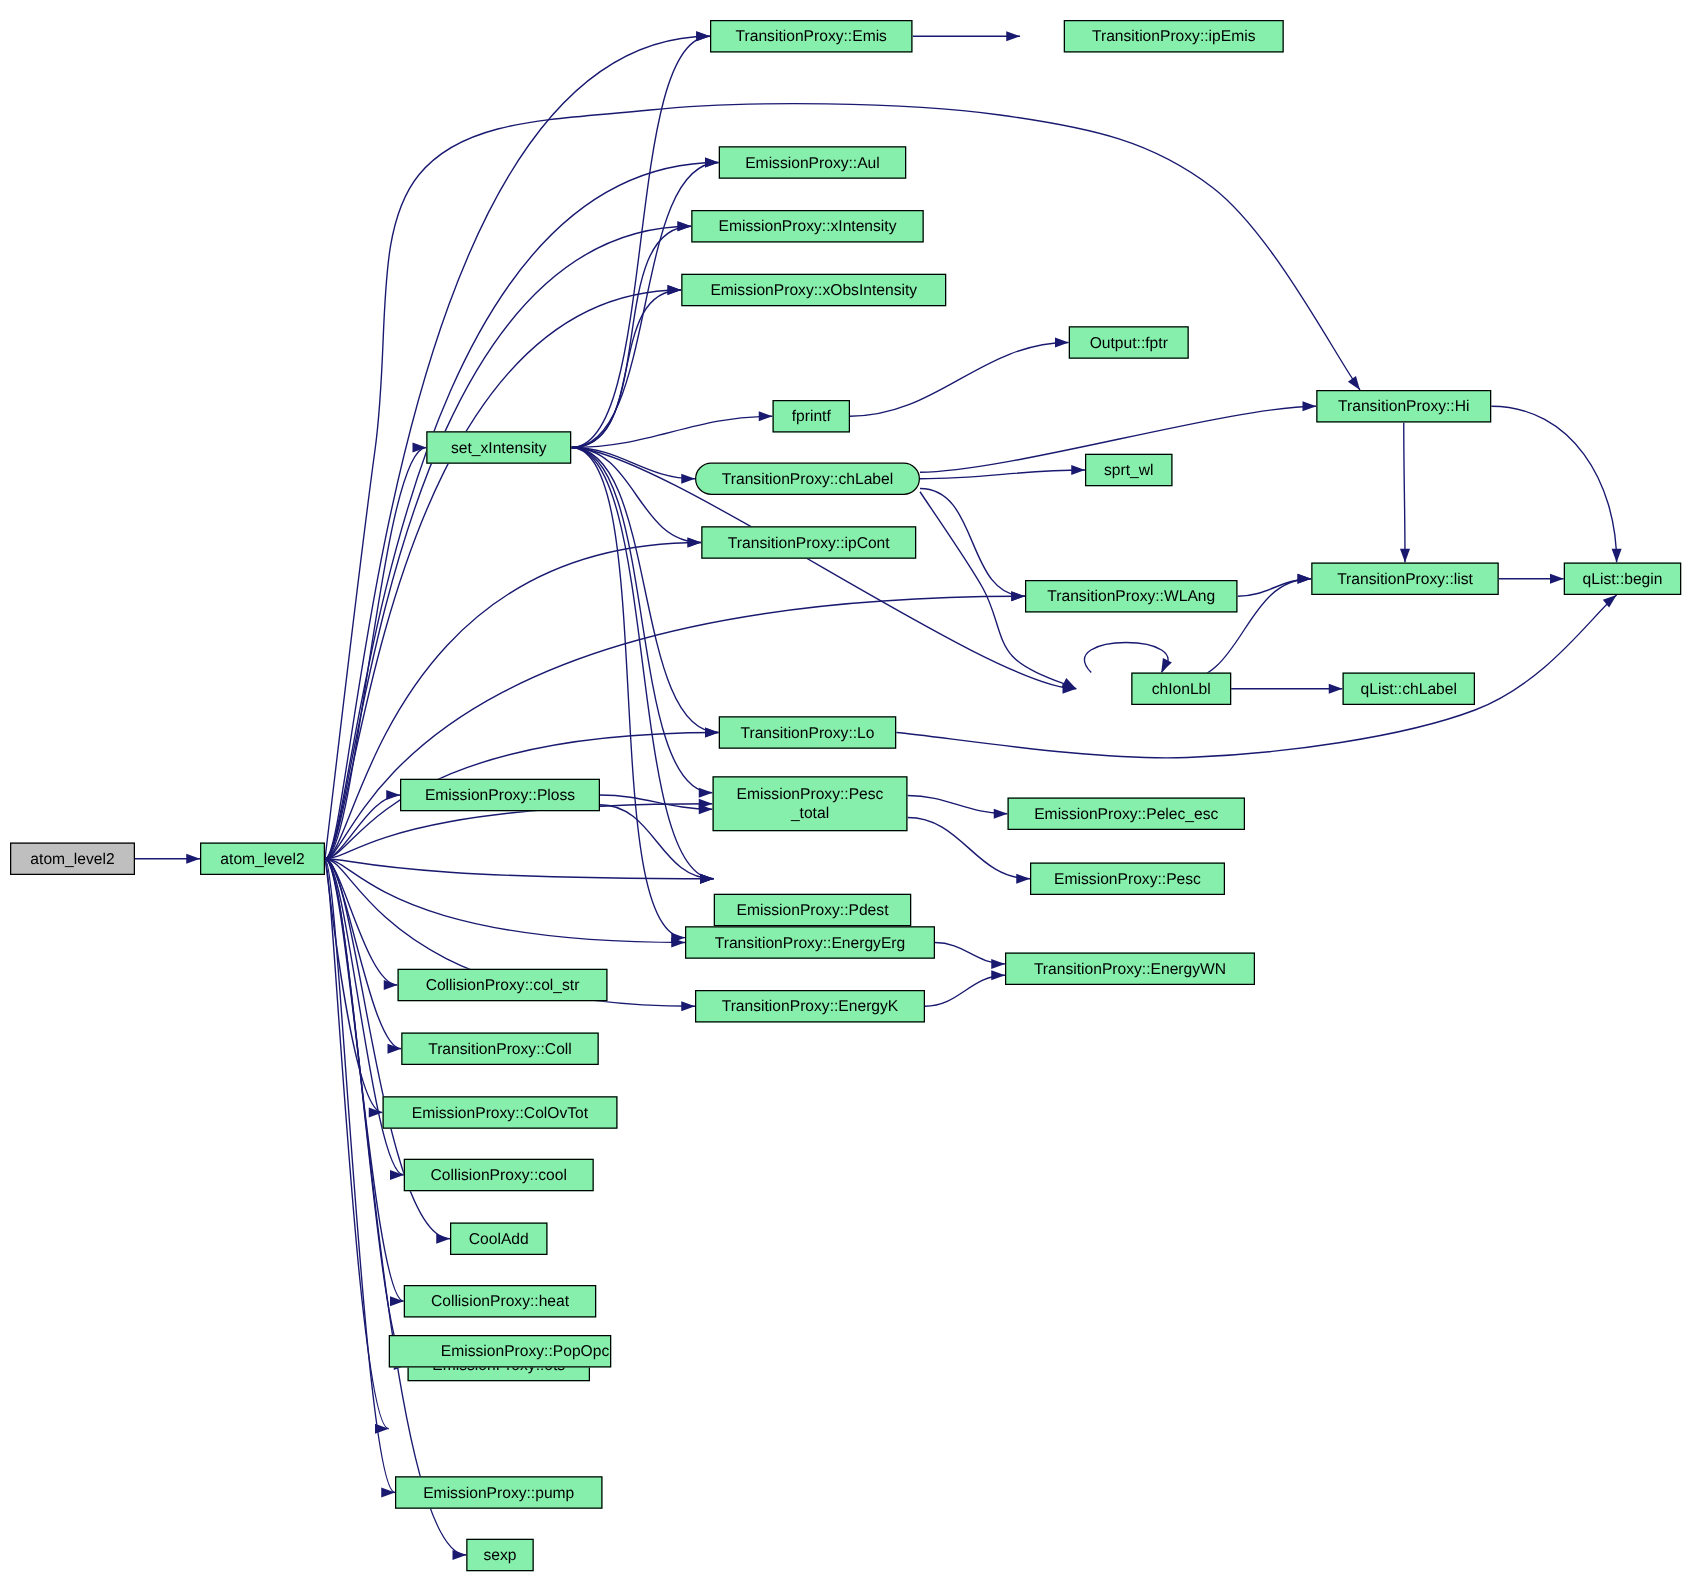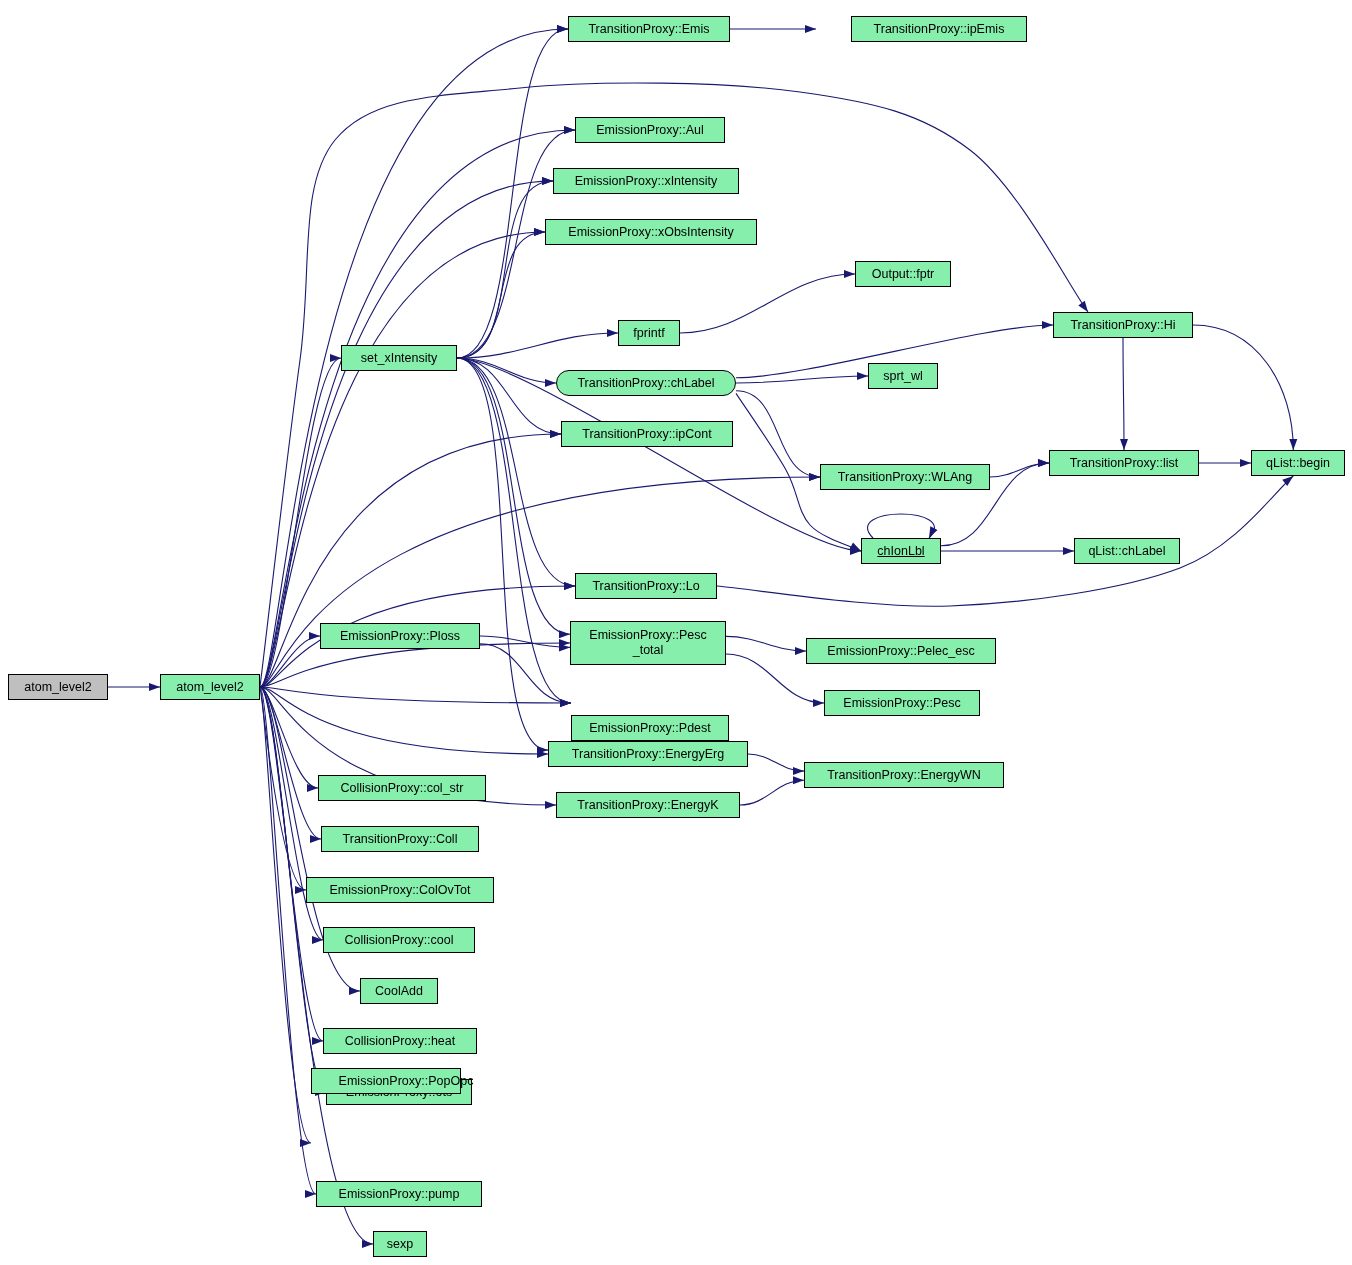--- a/index.html
+++ b/index.html
@@ -149,36 +149,36 @@
       <div class="node" style="left: 855px; top: 261px; width: 96px; height: 26px;"><span>Output::fptr</span></div>
       <div class="node" style="left: 618px; top: 320px; width: 62px; height: 26px;"><span>fprintf</span></div>
       <div class="node" style="left: 1053px; top: 312px; width: 140px; height: 26px;"><span>TransitionProxy::Hi</span></div>
       <div class="node" style="left: 341px; top: 345px; width: 116px; height: 26px;"><span>set_xIntensity</span></div>
       <div class="node" style="left: 556px; top: 370px; width: 180px; height: 26px; border-radius: 13px;"><span>TransitionProxy::chLabel</span></div>
       <div class="node" style="left: 868px; top: 363px; width: 70px; height: 26px;"><span>sprt_wl</span></div>
       <div class="node" style="left: 561px; top: 421px; width: 172px; height: 26px;"><span>TransitionProxy::ipCont</span></div>
       <div class="node" style="left: 820px; top: 464px; width: 170px; height: 26px;"><span>TransitionProxy::WLAng</span></div>
       <div class="node" style="left: 1049px; top: 450px; width: 150px; height: 26px;"><span>TransitionProxy::list</span></div>
       <div class="node" style="left: 1251px; top: 450px; width: 94px; height: 26px;"><span>qList::begin</span></div>
-      <div class="node" style="left: 861px; top: 538px; width: 80px; height: 26px; text-decoration: underline;"><span>chIonLbl</span></div>
+      <div class="node" style="left: 905px; top: 538px; width: 80px; height: 26px;"><span>chIonLbl</span></div>
       <div class="node" style="left: 1074px; top: 538px; width: 106px; height: 26px;"><span>qList::chLabel</span></div>
       <div class="node" style="left: 575px; top: 573px; width: 142px; height: 26px;"><span>TransitionProxy::Lo</span></div>
       <div class="node" style="left: 320px; top: 623px; width: 160px; height: 26px;"><span>EmissionProxy::Ploss</span></div>
       <div class="node" style="left: 570px; top: 621px; width: 156px; height: 44px;"><span>EmissionProxy::Pesc
 _total</span></div>
       <div class="node" style="left: 806px; top: 638px; width: 190px; height: 26px;"><span>EmissionProxy::Pelec_esc</span></div>
       <div class="node" style="left: 571px; top: 690px; width: 158px; height: 26px; margin-top: 25px;"><span>EmissionProxy::Pdest</span></div>
       <div class="node" style="left: 824px; top: 690px; width: 156px; height: 26px;"><span>EmissionProxy::Pesc</span></div>
       <div class="node" style="left: 548px; top: 741px; width: 200px; height: 26px;"><span>TransitionProxy::EnergyErg</span></div>
       <div class="node" style="left: 804px; top: 762px; width: 200px; height: 26px;"><span>TransitionProxy::EnergyWN</span></div>
       <div class="node" style="left: 556px; top: 792px; width: 184px; height: 26px;"><span>TransitionProxy::EnergyK</span></div>
       <div class="node" style="left: 318px; top: 775px; width: 168px; height: 26px;"><span>CollisionProxy::col_str</span></div>
       <div class="node" style="left: 321px; top: 826px; width: 158px; height: 26px;"><span>TransitionProxy::Coll</span></div>
       <div class="node" style="left: 306px; top: 877px; width: 188px; height: 26px;"><span>EmissionProxy::ColOvTot</span></div>
       <div class="node" style="left: 323px; top: 927px; width: 152px; height: 26px;"><span>CollisionProxy::cool</span></div>
       <div class="node" style="left: 360px; top: 978px; width: 78px; height: 26px;"><span>CoolAdd</span></div>
       <div class="node" style="left: 323px; top: 1028px; width: 154px; height: 26px; text-align: right;"><span>CollisionProxy::heat</span></div>
       <div class="node" style="left: 326px; top: 1079px; width: 146px; height: 26px;"><span>EmissionProxy::ots</span></div>
-      <div class="node" style="left: 311px; top: 1068px; width: 150px; height: 26px; padding-left: 40px;"><span>EmissionProxy::PopOpc</span></div>
+      <div class="node" style="left: 311px; top: 1068px; width: 178px; height: 26px; padding-left: 40px;"><span>EmissionProxy::PopOpc</span></div>
       <div class="node" style="left: 316px; top: 1181px; width: 166px; height: 26px;"><span>EmissionProxy::pump</span></div>
       <div class="node" style="left: 373px; top: 1231px; width: 54px; height: 26px;"><span>sexp</span></div>
     </div>
 </div>
 
 </body></html>

